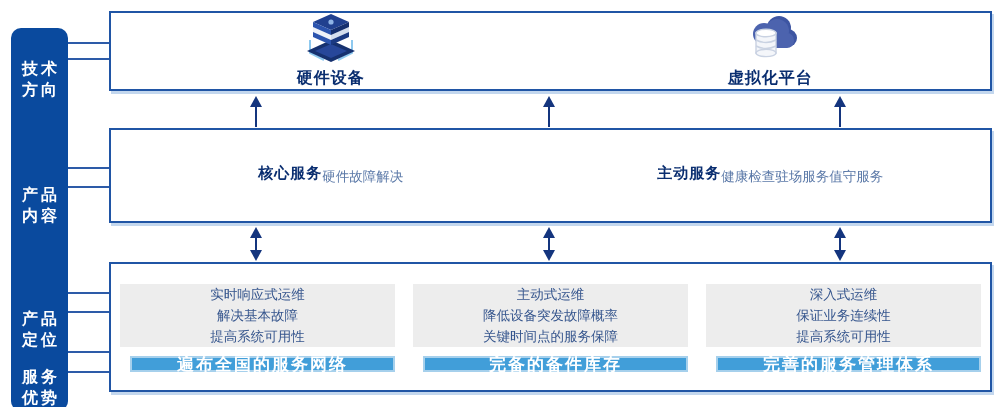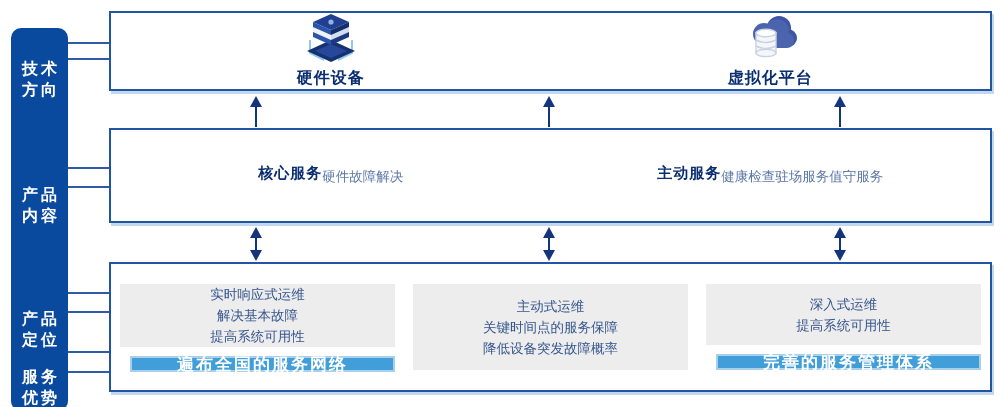--- a/index.html
+++ b/index.html
@@ -178,26 +178,28 @@
       <div class="gray-panel">
         <span class="gray-line">实时响应式运维</span>
         <span class="gray-line">解决基本故障</span>
         <span class="gray-line">提高系统可用性</span>
       </div>
       <div class="banner">遍布全国的服务网络</div>
     </div>
     <div class="pos-col">
       <div class="gray-panel">
         <span class="gray-line">主动式运维</span>
+        <span class="gray-line">降低设备突发故障概率</span>
         <span class="gray-line">关键时间点的服务保障</span>
-        <span class="gray-line">降低设备突发故障概率</span>
       </div>
+      <div class="banner">完备的备件库存</div>
     </div>
     <div class="pos-col">
       <div class="gray-panel">
         <span class="gray-line">深入式运维</span>
+        <span class="gray-line">保证业务连续性</span>
         <span class="gray-line">提高系统可用性</span>
       </div>
       <div class="banner">完善的服务管理体系</div>
     </div>
   </div>
 
 </div>
 
 </body></html>

